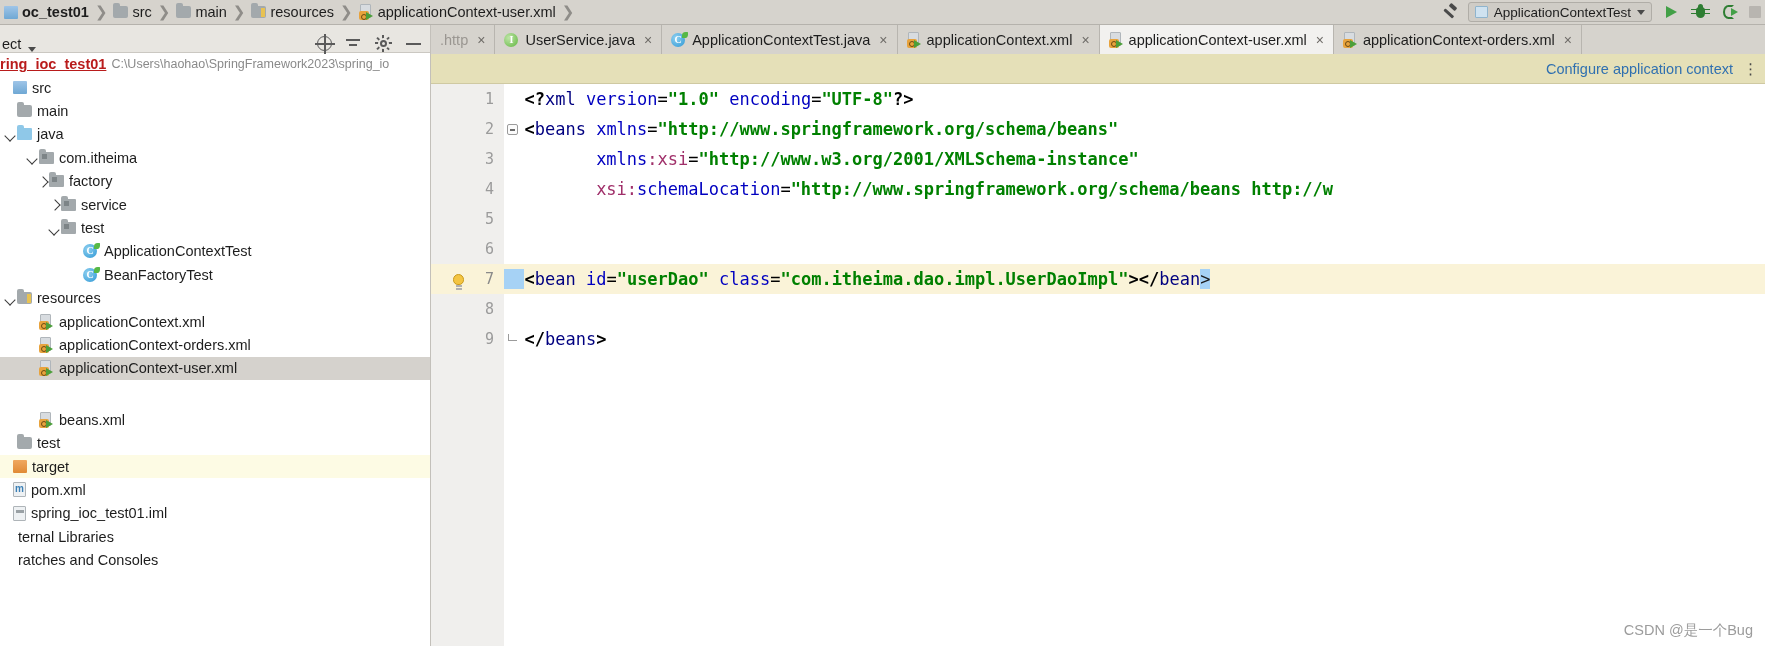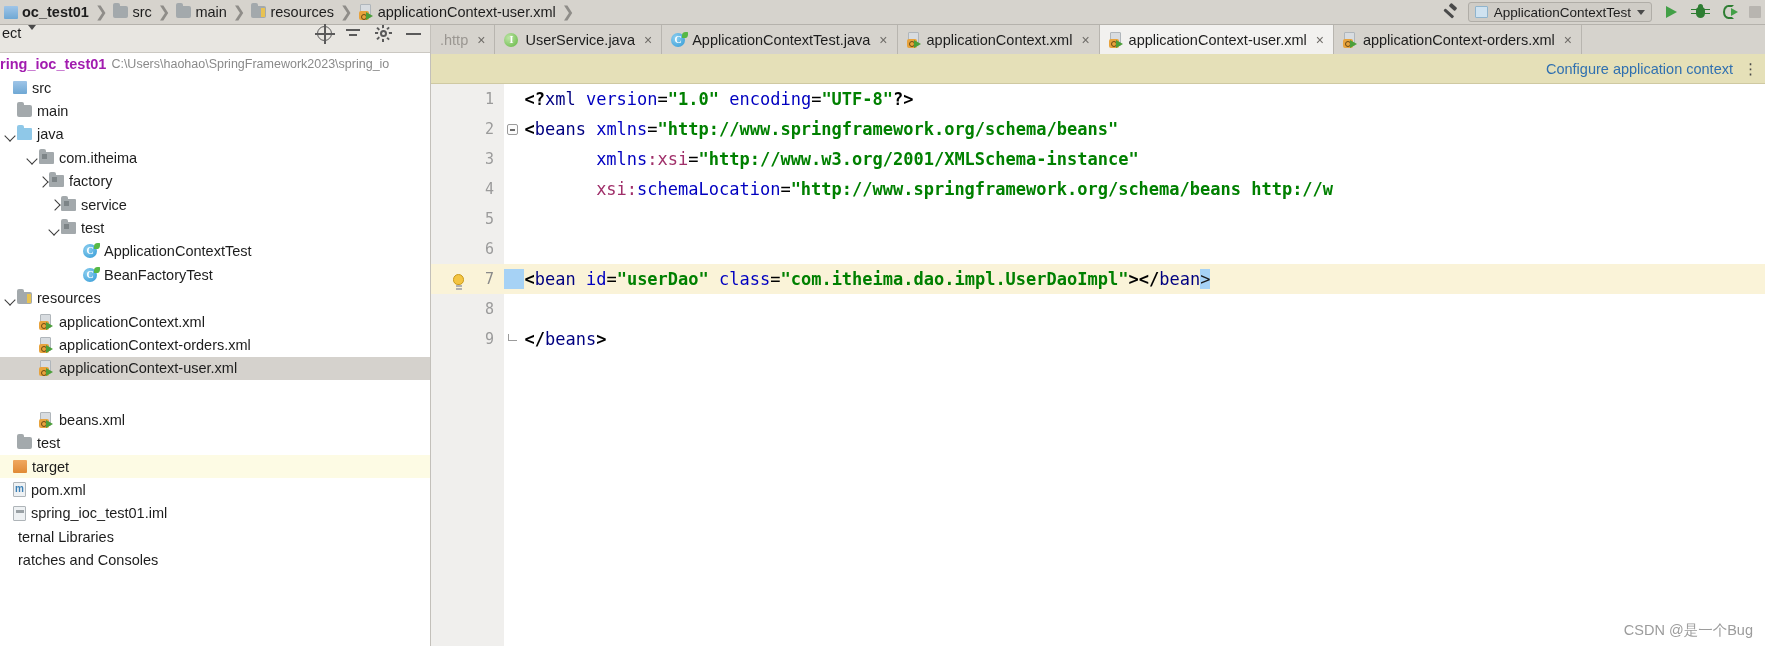--- a/index.html
+++ b/index.html
@@ -83,21 +83,21 @@
   .bug .l1, .bug .l2, .bug .l3 { position:absolute; width:6px; height:1.6px; background:#2e7d32; }
   .bug .l1 { left:0; top:6px;} .bug .l2 { left:0; top:10px;} .bug .l3 { left:13px; top:6px;}
   .bug .l4 { position:absolute; left:13px; top:10px; width:6px; height:1.6px; background:#2e7d32;}
   .coverage .cbody { position:absolute; left:3px; top:2px; width:11px; height:14px; border:2.6px solid #2e7d32; border-radius:50% 0 0 50%; border-right-color:transparent; }
   .coverage .carr { position:absolute; left:11px; top:5px; width:0;height:0; border-left:7px solid #43a047; border-top:4px solid transparent; border-bottom:4px solid transparent; }
   .stopbtn { width:12px; height:12px; background:#b8b5b0; border-radius:1px; }
 
   
   .projhdr {
     position:absolute; left:0; top:25px; width:430px; height:28px;
-    background:#e8e6e1; display:flex; align-items:flex-start; border-bottom:1px solid #cbc8c2;
+    background:#e8e6e1; display:flex; align-items:flex-end; border-bottom:1px solid #cbc8c2;
   }
   .projhdr .ptitle { font-size:14.5px; color:#1d1d1d; padding-left:2px; }
   .projhdr .pchev { margin-left:7px; width:0;height:0;border-left:4px solid transparent;border-right:4px solid transparent;border-top:5px solid #4a4a4a; }
   .projhdr .tools { margin-left:auto; display:flex; align-items:center; gap:13px; padding-right:8px; }
   .tg { width:17px; height:17px; position:relative; }
   .tg-target { border:1.7px solid #5a5a5a; border-radius:50%; width:15px;height:15px; }
   .tg-target::before { content:""; position:absolute; left:-3px; top:6px; width:20px; height:1.7px; background:#5a5a5a;}
   .tg-target::after  { content:""; position:absolute; left:6px; top:-3px; width:1.7px; height:20px; background:#5a5a5a;}
   .tg-collapse::before { content:""; position:absolute; left:1px; top:4px; width:14px; height:1.8px; background:#5a5a5a;}
   .tg-collapse::after  { content:""; position:absolute; left:4px; top:9px; width:8px; height:1.8px; background:#5a5a5a;}
@@ -109,21 +109,21 @@
   .tg-gear .gc3{ position:absolute; left:5px; top:5px; width:7px; height:7px; border:2px solid #5a5a5a; border-radius:50%; }
   .tg-min::after { content:""; position:absolute; left:1px; top:8px; width:15px; height:1.8px; background:#5a5a5a;}
 
   .vsplit { position:absolute; left:430px; top:25px; width:1px; height:621px; background:#c3c0ba; }
 
   
   .modrow {
     position:absolute; left:0; top:53px; width:430px; height:22px;
     display:flex; align-items:center; gap:5px; overflow:hidden;
   }
-  .modrow .mname { font-weight:bold; font-size:14.5px; color:#a21caf; white-space:nowrap; }
+  .modrow .mname { font-weight:bold; font-size:14.5px; color:#b91c1c; white-space:nowrap;text-decoration:underline; }
   .modrow .mpath { font-size:12.5px; color:#8a8a8a; white-space:nowrap; }
 
   
   .tree { position:absolute; left:0; top:76px; width:430px; height:570px; background:#fff; }
   .trow { position:relative; height:23.4px; display:flex; align-items:center; white-space:nowrap; }
   .trow.sel { background:#d5d2cd; }
   .trow.warn { background:#fdfbe4; }
   .tarrow { width:13px; height:23px; position:relative; flex:0 0 13px; }
   .tarrow.down::after { content:""; position:absolute; left:2px; top:9px; width:7px; height:7px;
       border-left:1.9px solid #3b3b3b; border-bottom:1.9px solid #3b3b3b; transform: rotate(-45deg); }

